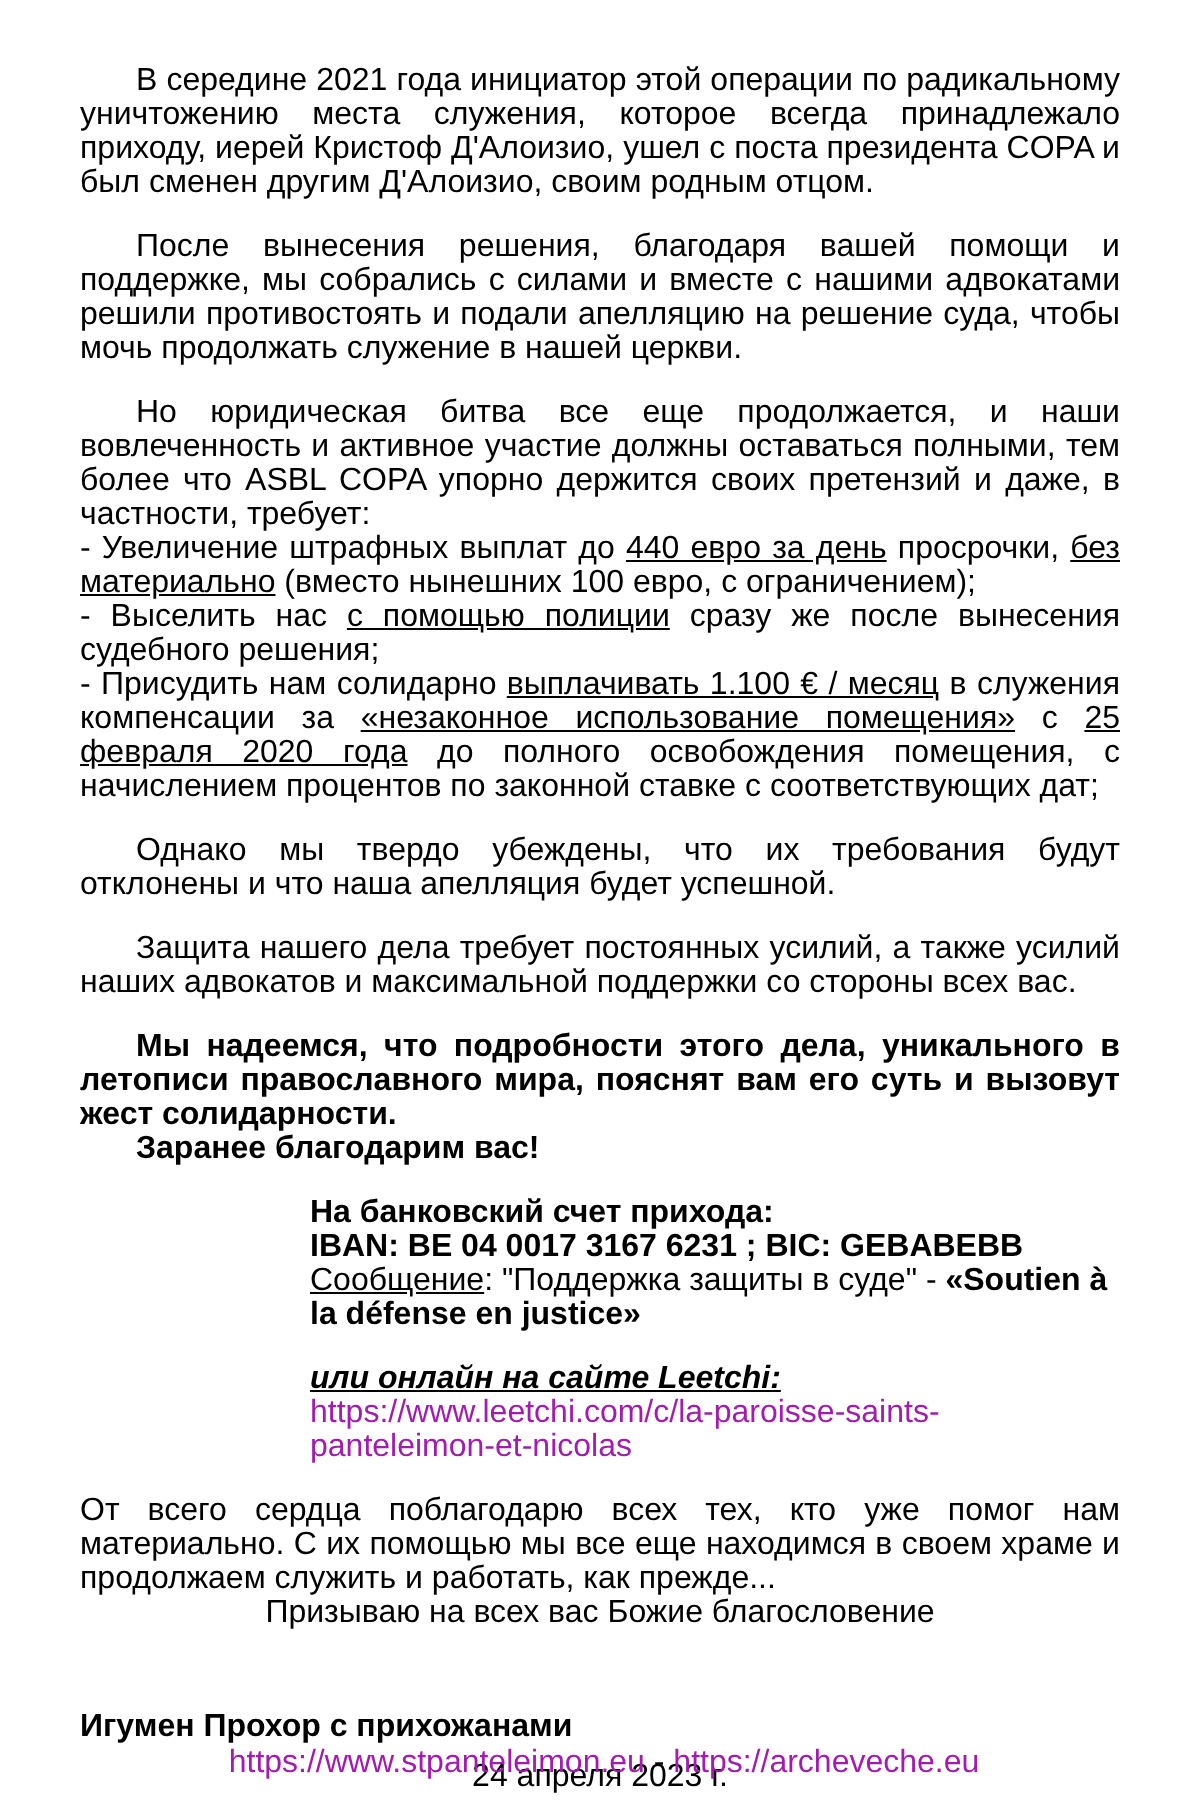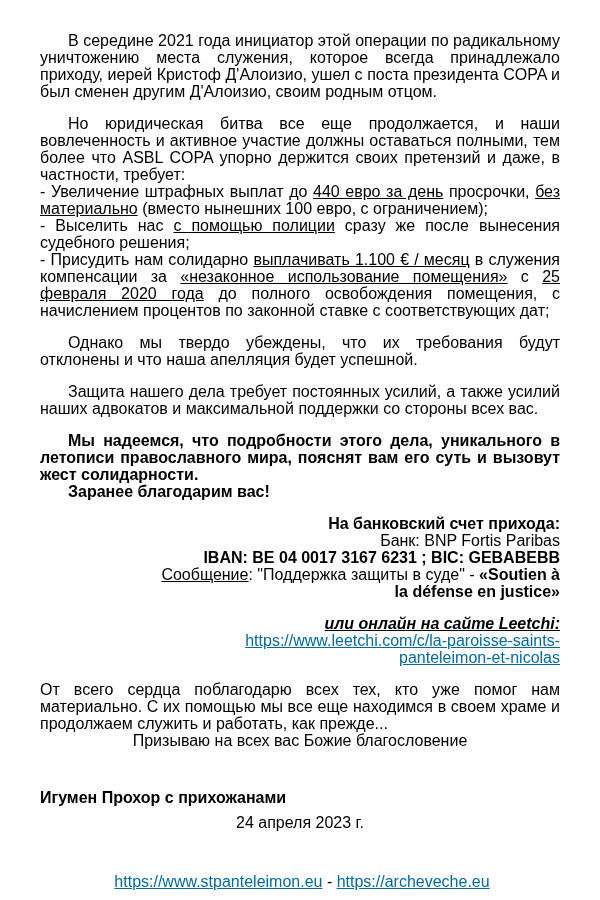--- a/index.html
+++ b/index.html
@@ -28,64 +28,63 @@
   .b      { font-weight: bold; }
   .u      { text-decoration: underline; }
   .biu    { font-weight: bold; font-style: italic; text-decoration: underline; }
   .center { text-align: center; }
   .right  { text-align: center; }
   .bank {
     margin: 0 0 15px 115px;
   }
   .bank p {
     margin: 0;
-    text-align: right;
+    text-align: left;
   }
   .bank .spacer { height: 15px; }
   a.link {
-    color: #0369a1;
-    text-decoration: underline;
+    color: #a21caf;
     cursor: pointer;
   }
   .sig-block { margin-top: 40px; }
   .footer {
     position: absolute;
     left: 4px;
     right: 0;
     bottom: 10px;
     text-align: center;
   }
 </style>
 </head>
 <body>
 
 <div class="page">
 
   <p class="indent">В середине 2021 года инициатор этой операции по радикальному уничтожению места служения, которое всегда принадлежало приходу, иерей Кристоф Д'Алоизио, ушел с поста президента COPA и был сменен другим Д'Алоизио, своим родным отцом.</p>
 
+  <p class="indent">После вынесения решения, благодаря вашей помощи и поддержке, мы собрались с силами и вместе с нашими адвокатами решили противостоять и подали апелляцию на решение суда, чтобы мочь продолжать служение в нашей церкви.</p>
 
   <p class="indent nogap">Но юридическая битва все еще продолжается, и наши вовлеченность и активное участие должны оставаться полными, тем более что ASBL COPA упорно держится своих претензий и даже, в частности, требует:</p>
 
   <p class="nogap"><span>- Увеличение штрафных выплат до </span><span class="u">440 евро за день</span><span> просрочки, </span><span class="u">без материально</span><span> (вместо нынешних 100 евро, с ограничением);</span></p>
 
   <p class="nogap"><span>- Выселить нас </span><span class="u">с помощью полиции</span><span> сразу же после вынесения судебного решения;</span></p>
 
   <p><span>- Присудить нам солидарно </span><span class="u">выплачивать 1.100 € / месяц</span><span> в служения компенсации за </span><span class="u">«незаконное использование помещения»</span><span> с </span><span class="u">25 февраля 2020 года</span><span> до полного освобождения помещения, с начислением процентов по законной ставке с соответствующих дат;</span></p>
 
   <p class="indent">Однако мы твердо убеждены, что их требования будут отклонены и что наша апелляция будет успешной.</p>
 
   <p class="indent">Защита нашего дела требует постоянных усилий, а также усилий наших адвокатов и максимальной поддержки со стороны всех вас.</p>
 
   <p class="indent b nogap">Мы надеемся, что подробности этого дела, уникального в летописи православного мира, пояснят вам его суть и вызовут жест солидарности.</p>
 
   <p class="indent b">Заранее благодарим вас!</p>
 
   <div class="bank">
     <p class="b">На банковский счет прихода:</p>
-    <p>Банк: BNP Fortis Paribas</p>
     <p class="b">IBAN: BE 04 0017 3167 6231 ;  BIC: GEBABEBB</p>
     <p><span class="u">Сообщение</span><span>: "Поддержка защиты в суде" - </span><span class="b">«Soutien à la défense en justice»</span></p>
     <div class="spacer"></div>
     <p class="biu">или онлайн на сайте Leetchi:</p>
     <p><a class="link">https://www.leetchi.com/c/la-paroisse-saints-panteleimon-et-nicolas</a></p>
   </div>
 
   <p class="nogap">От всего сердца поблагодарю всех тех, кто уже помог нам материально. С их помощью мы все еще находимся в своем храме и продолжаем служить и работать, как прежде...</p>
 
   <p class="center nogap">Призываю на всех вас Божие благословение</p>

